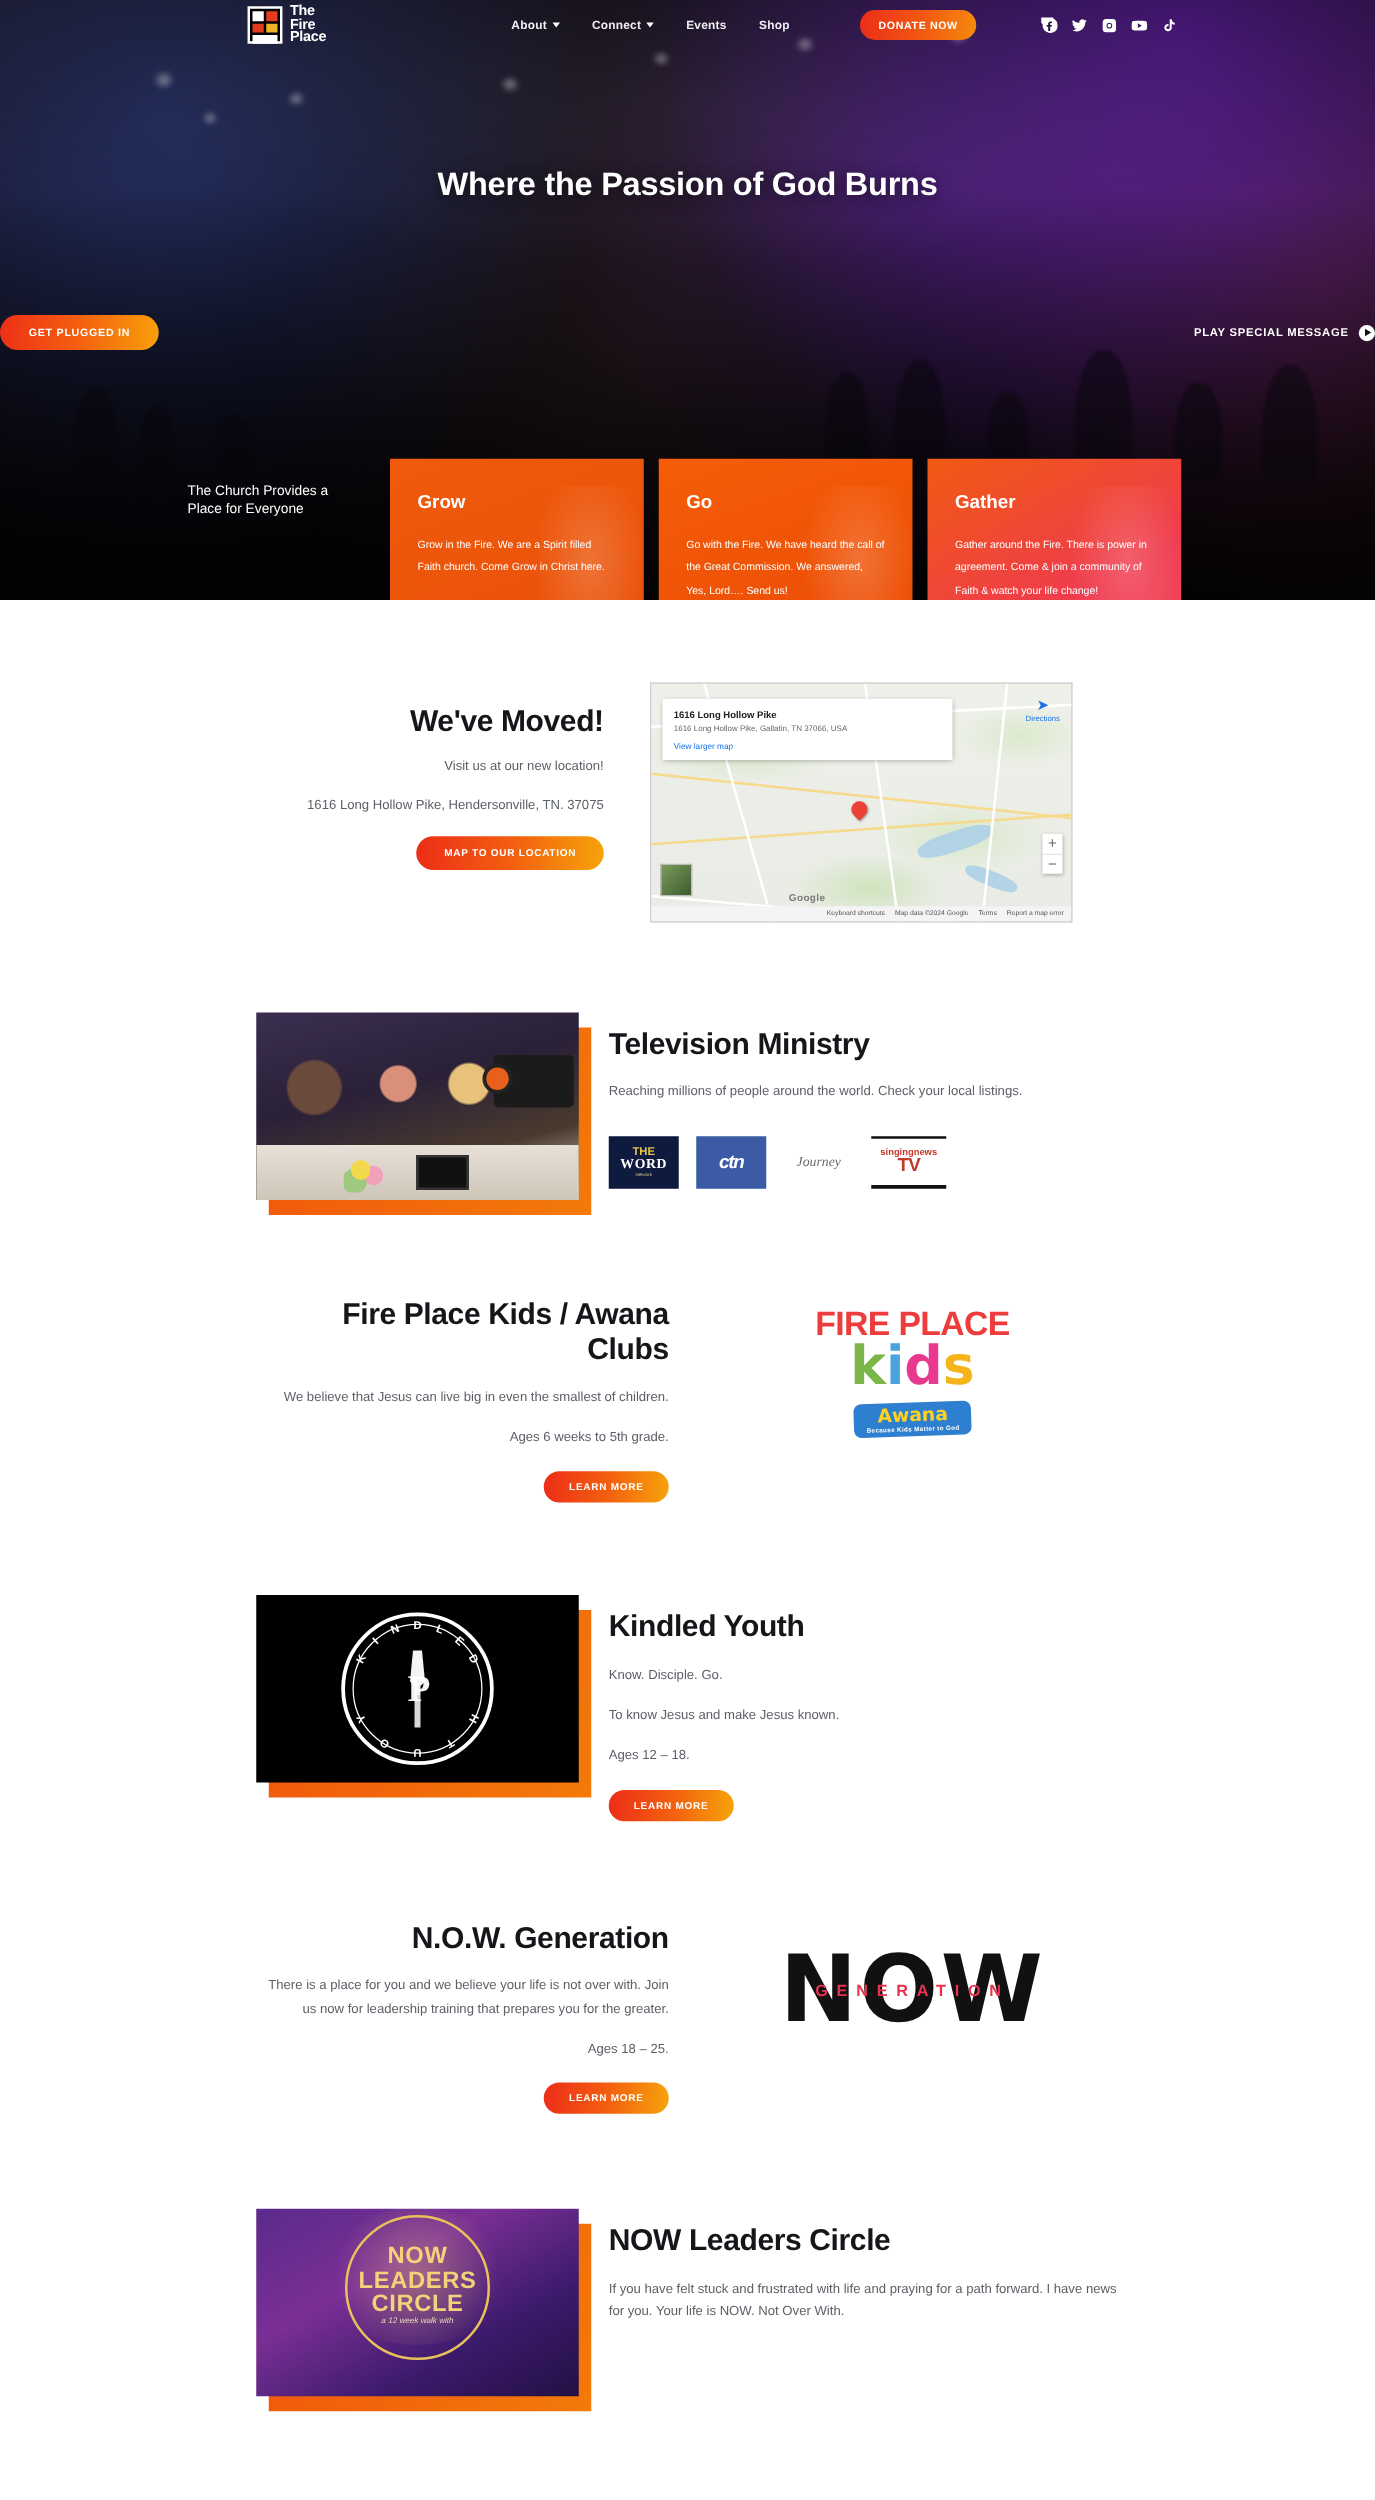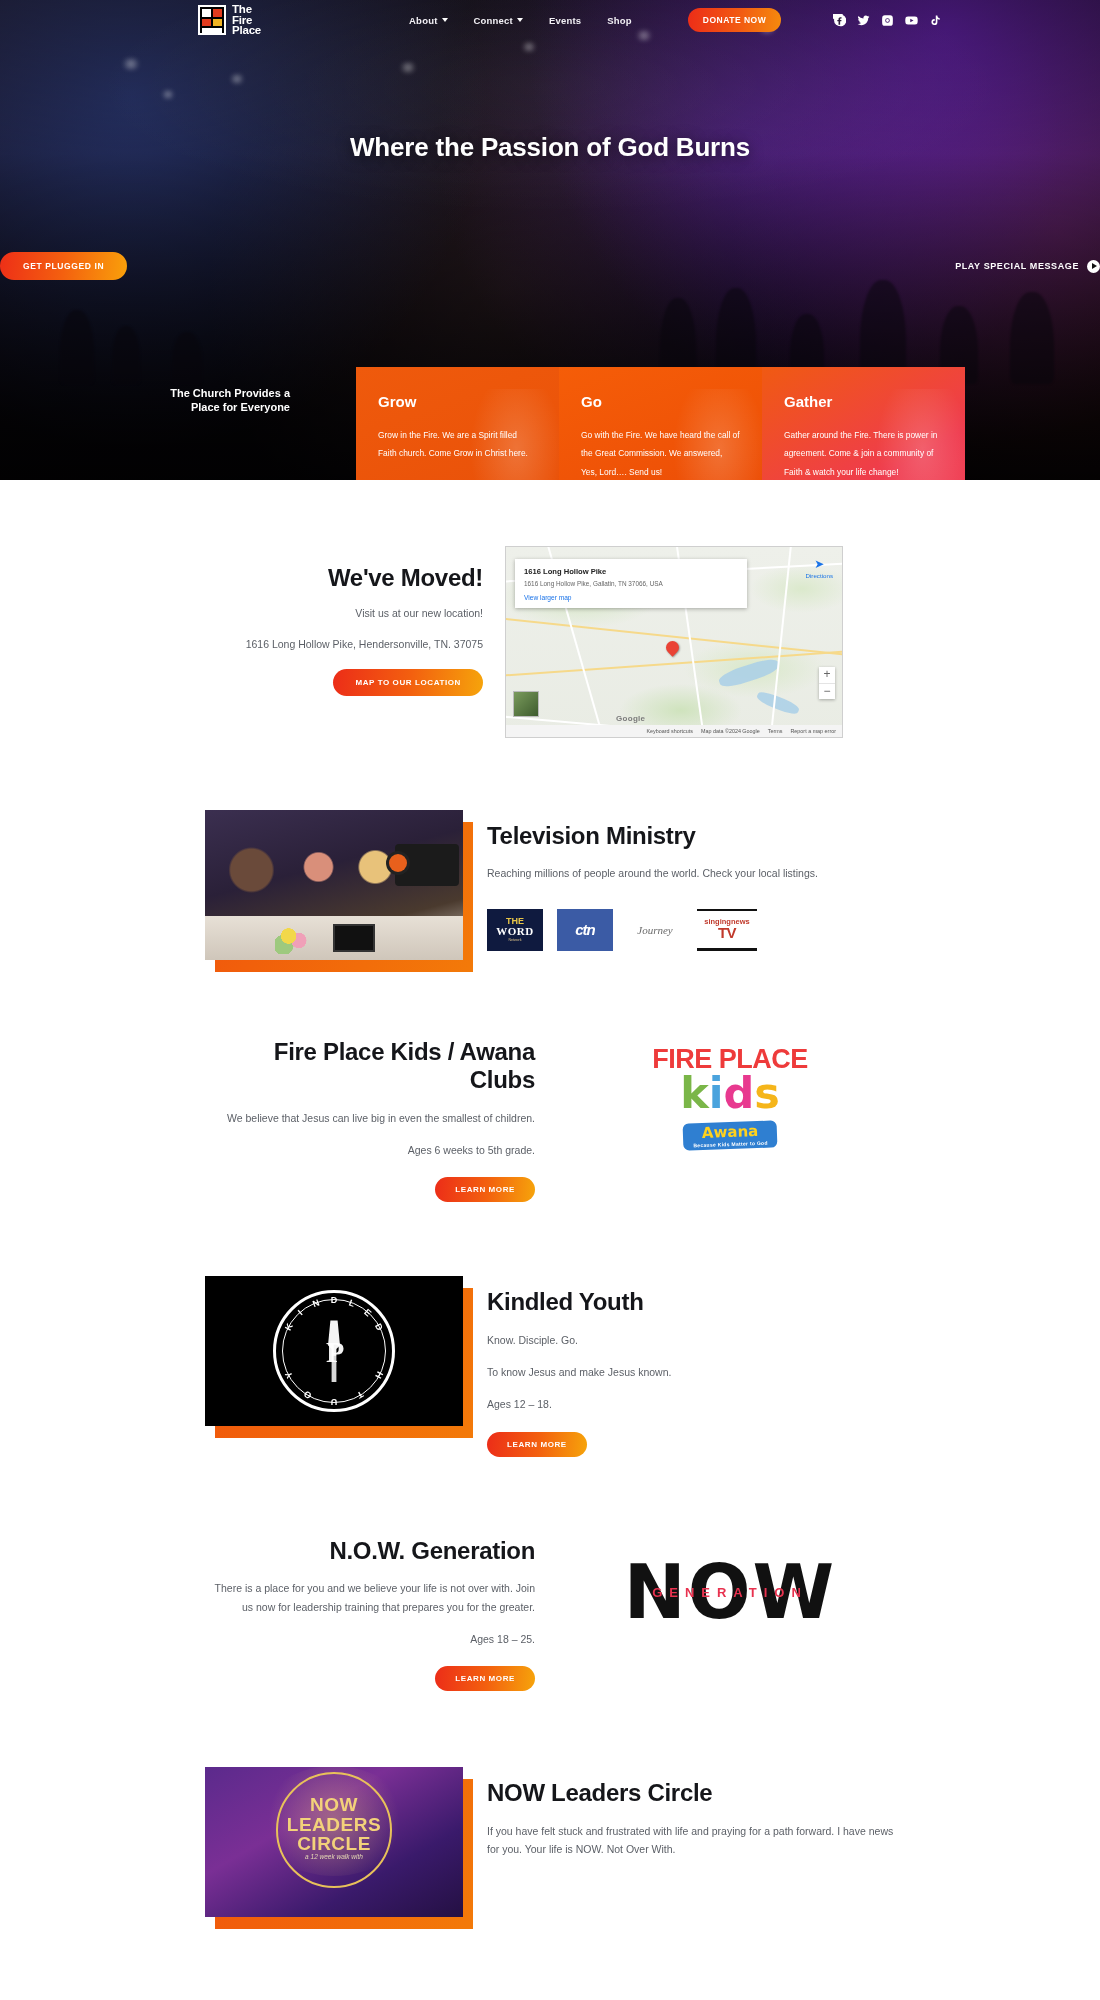--- a/index.html
+++ b/index.html
@@ -103,42 +103,42 @@
   }
   .play-ic { width: 13px; height: 13px; border-radius: 50%; background: #fff;
              display: flex; align-items: center; justify-content: center; }
   .play-tri { width: 0; height: 0; border-top: 3px solid transparent;
               border-bottom: 3px solid transparent; border-left: 5px solid #111;
               margin-left: 1.5px; }
 
   
   .provides {
     position: absolute; left: 150px; top: 386px; z-index: 20;
-    color: #fff; font-size: 11px; font-weight: 700; line-height: 1.3; width: 140px; text-align: right;
+    color: #fff; font-size: 11px; font-weight: 400; line-height: 1.3; width: 140px;
   }
   .cards {
-    position: absolute; top: 367px; left: 312px; display: flex; gap: 0; z-index: 25; margin-left: 44px;
+    position: absolute; top: 367px; left: 312px; display: flex; gap: 12px; z-index: 25;
   }
   .card {
     width: 203px; height: 172px; padding: 26px 22px 0 22px;
     position: relative; overflow: hidden;
   }
   .card:nth-child(1) { background: linear-gradient(160deg, #ef5a0c 0%, #e84f08 100%); }
   .card:nth-child(2) { background: linear-gradient(160deg, #f55d08 0%, #ea4a06 100%); }
   .card:nth-child(3) { background: linear-gradient(150deg, #f05a12 0%, #ef3b4e 62%, #f2455c 100%); }
   .card:after {
     content: ""; position: absolute; right: -10px; bottom: 0; width: 105px; height: 150px;
     background: radial-gradient(ellipse at 50% 40%, rgba(255,255,255,.18), rgba(255,255,255,0) 62%);
   }
   .card h3 { color: #fff; font-size: 15px; font-weight: 800; margin-bottom: 16px; position: relative; z-index: 2; }
   .card p  { color: #fff; font-size: 8.4px; line-height: 2.2; position: relative; z-index: 2; }
 
   
   .sec { width: 1100px; position: relative; }
-  .wrap { width: 690px; margin: 0 auto; display: flex; }
+  .wrap { width: 690px; margin: 0 auto; display: flex; gap: 15px; }
 
   .h2 { font-size: 24px; font-weight: 800; color: #15161a; line-height: 1.18; letter-spacing: -.3px; }
   .p  { font-size: 10.5px; color: #5b5f66; line-height: 1.75; }
   .btn-learn {
     display: inline-block; padding: 8px 20px; border-radius: 18px; border: none;
     background: linear-gradient(95deg, #ec2d18 0%, #f3600f 52%, #f6a40b 100%);
     color: #fff; font-size: 8px; font-weight: 800; letter-spacing: .6px; cursor: pointer;
     font-family: inherit;
   }
 

